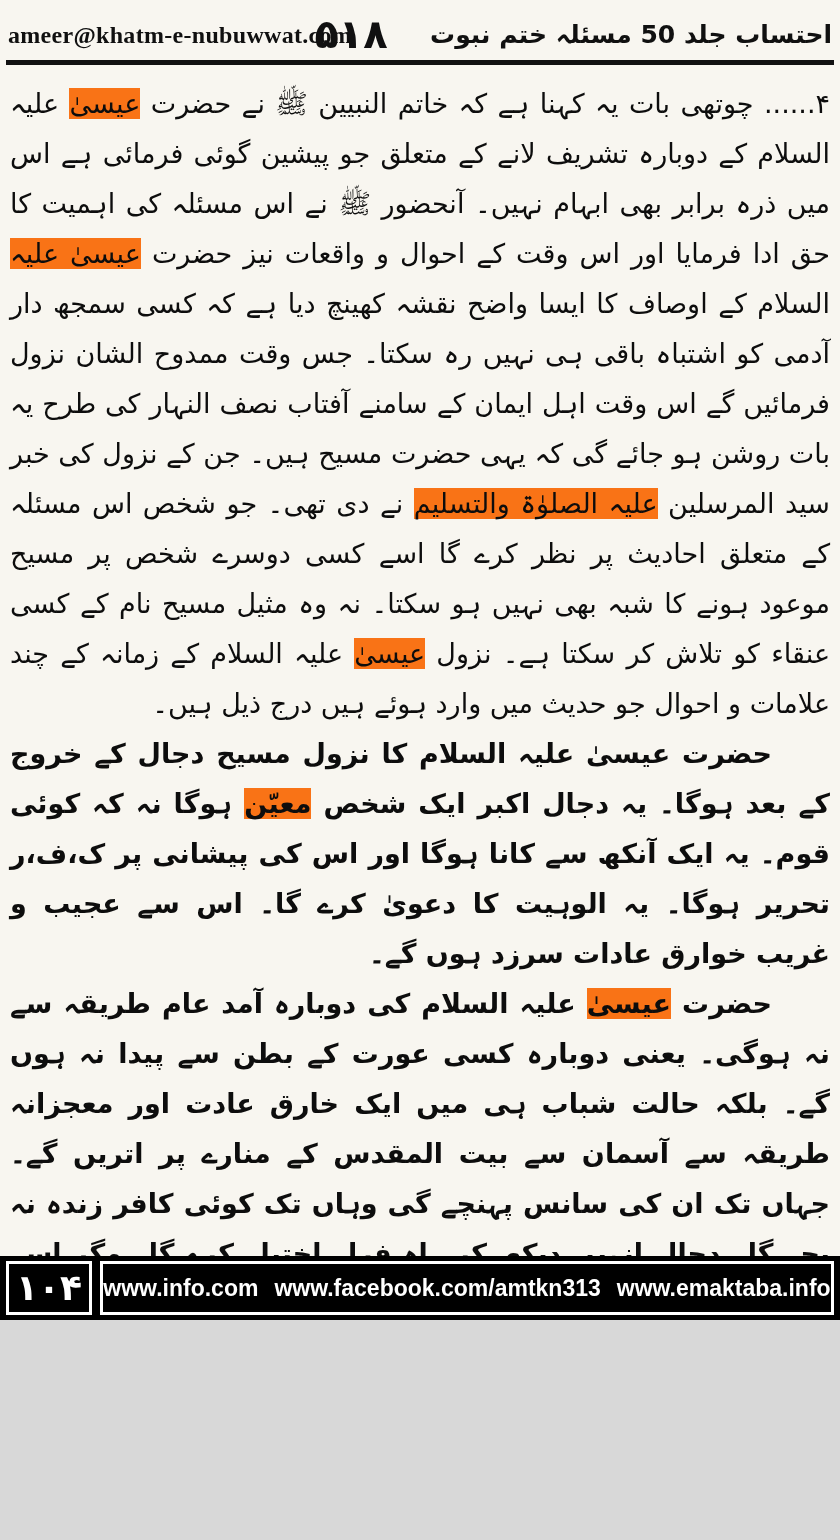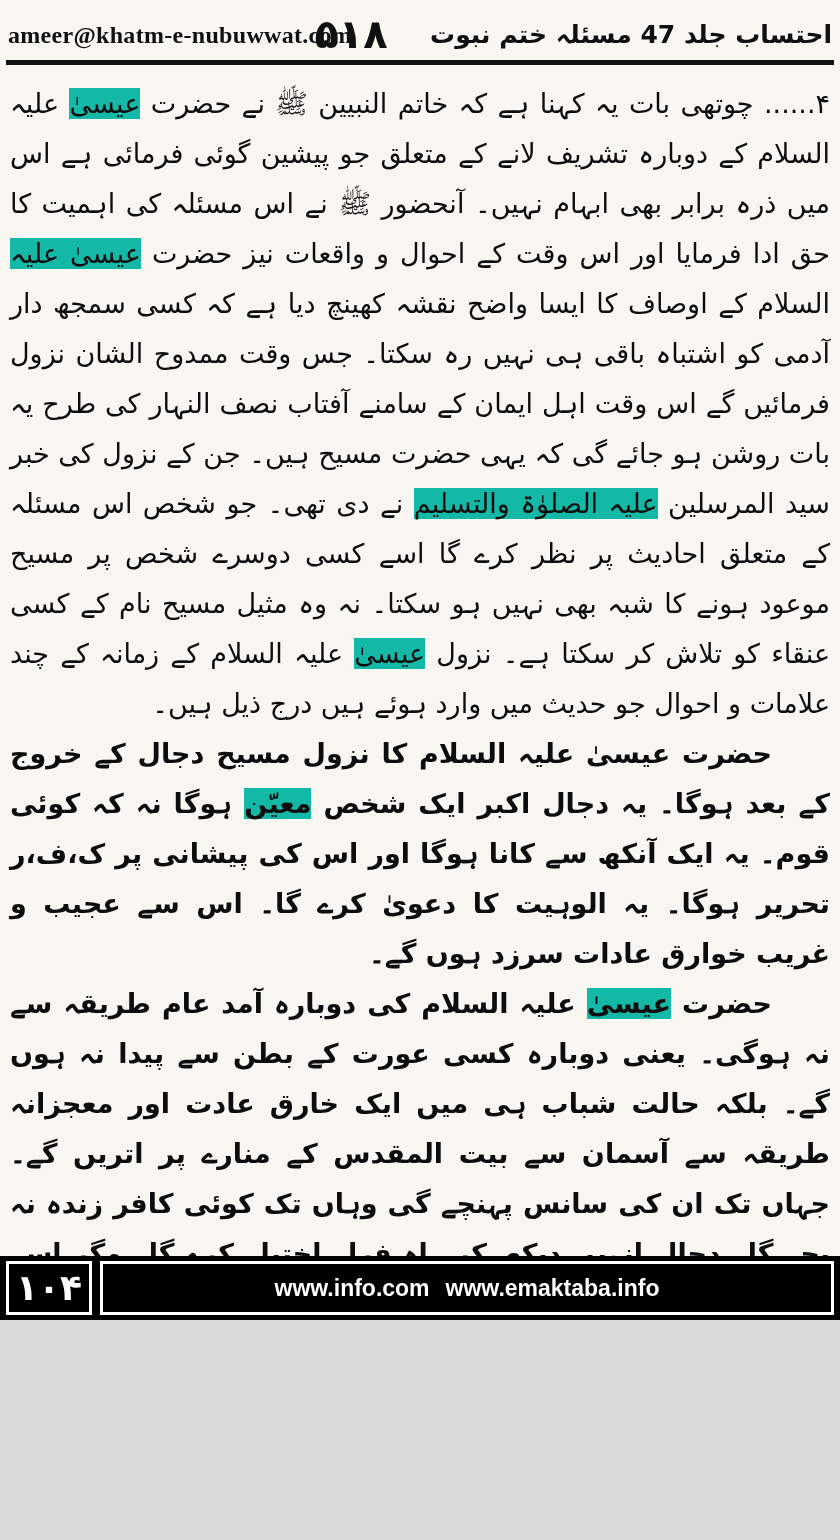--- a/index.html
+++ b/index.html
@@ -28,21 +28,21 @@
   }
   .rule { height:5px; background:#121212; margin:4px 6px 0 6px; }
   
   .body {
     direction:rtl; text-align:justify;
     padding:14px 10px 0 10px;
     font-size:27px; line-height:50px; color:#0d0d0d;
   }
   .para { margin:0; }
   .para.indent { text-indent:58px;font-weight:bold; }
-  .hl { background:#14b8a6; }
+  .hl { background:#f97316; }
   
   .footer {
     position:absolute; left:0; right:0; bottom:0; height:64px;
     background:#000; display:flex; align-items:stretch;
     padding:5px 6px; gap:8px;
   }
   .footer-num {
     width:86px; border:3px solid #fff; color:#fff;
     display:flex; align-items:center; justify-content:center;
     font-size:36px; font-weight:bold; direction:rtl; line-height:1;
@@ -55,32 +55,33 @@
   }
 </style>
 </head>
 <body>
 
 <div class="page">
 
   <header class="header">
     <div class="header-email">ameer@khatm-e-nubuwwat.com</div>
     <div class="header-num">۵۱۸</div>
-    <div class="header-title">احتساب جلد 47 مسئلہ ختم نبوت</div>
+    <div class="header-title">احتساب جلد 50 مسئلہ ختم نبوت</div>
   </header>
 
   <div class="rule"></div>
 
   <main class="body" id="body-text">
       <p class="para"><span>۴......   چوتھی بات یہ کہنا ہے کہ خاتم النبیین ﷺ نے حضرت </span><span class="hl">عیسیٰ</span><span> علیہ السلام کے دوبارہ تشریف لانے کے متعلق جو پیشین گوئی فرمائی ہے اس میں ذرہ برابر بھی ابہام نہیں۔ آنحضور ﷺ نے اس مسئلہ کی اہمیت کا حق ادا فرمایا اور اس وقت کے احوال و واقعات نیز حضرت </span><span class="hl">عیسیٰ علیہ</span><span> السلام کے اوصاف کا ایسا واضح نقشہ کھینچ دیا ہے کہ کسی سمجھ دار آدمی کو اشتباہ باقی ہی نہیں رہ سکتا۔ جس وقت ممدوح الشان نزول فرمائیں گے اس وقت اہل ایمان کے سامنے آفتاب نصف النہار کی طرح یہ بات روشن ہو جائے گی کہ یہی حضرت مسیح ہیں۔ جن کے نزول کی خبر سید المرسلین </span><span class="hl">علیہ الصلوٰۃ والتسلیم</span><span> نے دی تھی۔ جو شخص اس مسئلہ کے متعلق احادیث پر نظر کرے گا اسے کسی دوسرے شخص پر مسیح موعود ہونے کا شبہ بھی نہیں ہو سکتا۔ نہ وہ مثیل مسیح نام کے کسی عنقاء کو تلاش کر سکتا ہے۔ نزول </span><span class="hl">عیسیٰ</span><span> علیہ السلام کے زمانہ کے چند علامات و احوال جو حدیث میں وارد ہوئے ہیں درج ذیل ہیں۔</span></p>
       <p class="para indent"><span>حضرت عیسیٰ علیہ السلام کا نزول مسیح دجال کے خروج کے بعد ہوگا۔ یہ دجال اکبر ایک شخص </span><span class="hl">معیّن</span><span> ہوگا نہ کہ کوئی قوم۔ یہ ایک آنکھ سے کانا ہوگا اور اس کی پیشانی پر ک،ف،ر تحریر ہوگا۔ یہ الوہیت کا دعویٰ کرے گا۔ اس سے عجیب و غریب خوارق عادات سرزد ہوں گے۔</span></p>
       <p class="para indent"><span>حضرت </span><span class="hl">عیسیٰ</span><span> علیہ السلام کی دوبارہ آمد عام طریقہ سے نہ ہوگی۔ یعنی دوبارہ کسی عورت کے بطن سے پیدا نہ ہوں گے۔ بلکہ حالت شباب ہی میں ایک خارق عادت اور معجزانہ طریقہ سے آسمان سے بیت المقدس کے منارے پر اتریں گے۔ جہاں تک ان کی سانس پہنچے گی وہاں تک کوئی کافر زندہ نہ بچے گا۔ دجال انہیں دیکھ کر راہ فرار اختیار کرے گا۔ مگر اسے باب لد (واقع فلسطین) میں اپنے نیزے سے واصل جہنم کر دیں گے۔ اس وقت یہود کو شکست عظیم ہوگی اور چن چن کر قتل کئے جائیں گے۔ یہاں تک کہ اگر کوئی یہودی کسی پتھر کے پیچھے پناہ لے گا تو پتھر مسلمان کو آواز دے گا کہ یہاں یہ یہودی چھپا ہوا ہے۔ اسے قتل کر دو۔ یہ اور اس قسم کی بہت سی علامتیں بخاری، مسلم، ترمذی، ابوداؤد وغیرہ حدیث کی معتبر کتابوں میں مندرج ہیں۔ انہیں دیکھنے کے بعد کوئی احمق ہی یہ کہہ سکتا ہے کہ مسیح سے مراد مثیل مسیح ہے یا اس قسم کی کوئی شخصیت پیدا ہو چکی ہے۔</span></p>
     </main>
 
   <footer class="footer">
     <div class="footer-num">۱۰۴</div>
     <div class="footer-links">
       <span>www.info.com</span>
+      <span>www.facebook.com/amtkn313</span>
       <span>www.emaktaba.info</span>
     </div>
   </footer>
 
 </div>
 
 </body></html>

